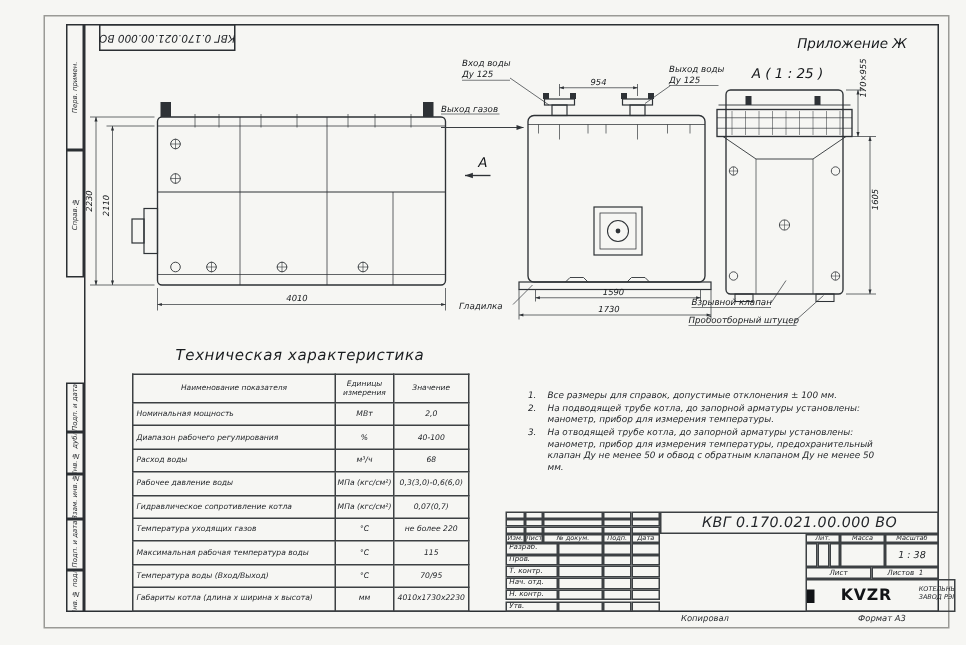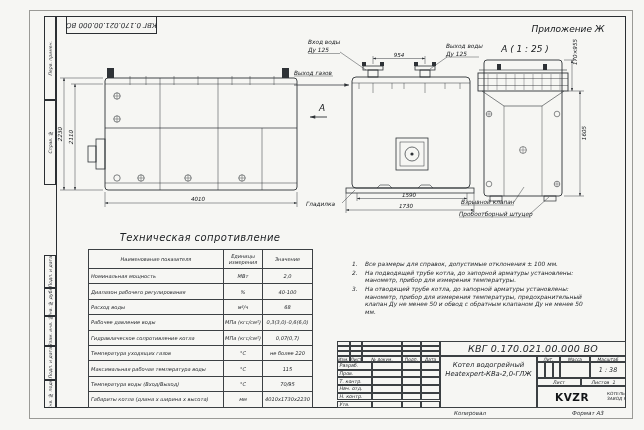--- a/index.html
+++ b/index.html
@@ -201,21 +201,21 @@
     </g>
     <g stroke="#3a3e42" stroke-width="0.5" fill="none">
       <path d="M564,60 H576 M568,91 H584 M564,196 H584"></path>
       <line x1="572" y1="60" x2="572" y2="91" marker-start="url(#ar)" marker-end="url(#ar)"></line>
       <line x1="580" y1="91" x2="580" y2="196" marker-start="url(#ar)" marker-end="url(#ar)"></line>
     </g>
     <text transform="rotate(-90 577 52)" x="577" y="52" class="dim" text-anchor="middle">170×955</text>
     <text transform="rotate(-90 585.5 133)" x="585.5" y="133" class="dim" text-anchor="middle">1605</text>
   </svg>
 
-  <div class="abs tbl-title" style="left:88px;top:232px;width:224px;">Техническая сопротивление</div>
+  <div class="abs tbl-title" style="left:88px;top:232px;width:224px;">Техническая характеристика</div>
   <table class="spec">
     <colgroup>
         <col style="width:135px">
         <col style="width:39px">
         <col style="width:50px">
       </colgroup>
     <tbody>
         <tr>
       <th>Наименование показателя</th>
       <th>Единицы измерения</th>
@@ -325,38 +325,34 @@
   <div class="abs tb l" style="left:337px;top:392.8px;width:35px;height:7.7px;">Н. контр.</div>
   <div class="abs tb" style="left:372px;top:392.8px;width:30px;height:7.7px;"></div>
   <div class="abs tb" style="left:402px;top:392.8px;width:19px;height:7.7px;"></div>
   <div class="abs tb" style="left:421px;top:392.8px;width:19px;height:7.7px;"></div>
   <div class="abs tb l" style="left:337px;top:400.5px;width:35px;height:7.5px;">Утв.</div>
   <div class="abs tb" style="left:372px;top:400.5px;width:30px;height:7.5px;"></div>
   <div class="abs tb" style="left:402px;top:400.5px;width:19px;height:7.5px;"></div>
   <div class="abs tb" style="left:421px;top:400.5px;width:19px;height:7.5px;"></div>
 
   <div class="abs tb doccell" style="left:440px;top:341px;width:186px;height:15px;">КВГ 0.170.021.00.000 ВО</div>
-  <div class="abs tb namecell" style="left:440px;top:356px;width:97px;height:52px;">
-    <span>Котел водогрейный</span>
-    <span>Heatexpert-КВа-2,0-ГЛЖ</span>
-  </div>
   <div class="abs tb hdr5" style="left:537px;top:356px;width:23px;height:6px;">Лит.</div>
   <div class="abs tb hdr5" style="left:560px;top:356px;width:30px;height:6px;">Масса</div>
   <div class="abs tb hdr5" style="left:590px;top:356px;width:36px;height:6px;">Масштаб</div>
   <div class="abs tb" style="left:537px;top:362px;width:8px;height:16px;"></div>
   <div class="abs tb" style="left:545px;top:362px;width:8px;height:16px;"></div>
   <div class="abs tb" style="left:553px;top:362px;width:7px;height:16px;"></div>
   <div class="abs tb" style="left:560px;top:362px;width:30px;height:16px;"></div>
   <div class="abs tb scaleval" style="left:590px;top:362px;width:36px;height:16px;">1 : 38</div>
   <div class="abs tb" style="left:537px;top:378px;width:44px;height:8px;">Лист</div>
   <div class="abs tb sheetrow" style="left:581px;top:378px;width:45px;height:8px;">
     <span>Листов</span>
     <span>1</span>
   </div>
-  <div class="abs tb" style="left:537px;top:386px;width:89px;height:22px;gap:18px;">
+  <div class="abs tb" style="left:537px;top:386px;width:100px;height:22px;gap:18px;">
     <span class="logo-sq"></span>
     <span class="logo-txt">KVZR</span>
     <span class="logo-cap">
       <span>КОТЕЛЬНЫЙ</span>
       <span>ЗАВОД РЭП</span>
     </span>
   </div>
 
   <div class="abs below" style="left:430px;top:409.5px;width:80px;">Копировал</div>
   <div class="abs below" style="left:548px;top:409.5px;width:80px;">Формат А3</div>

